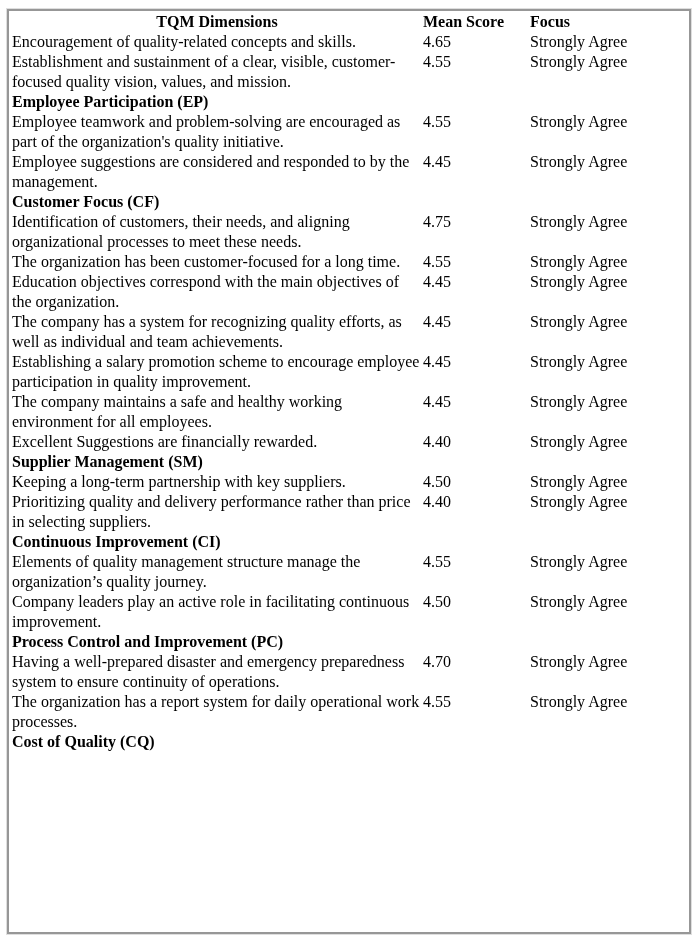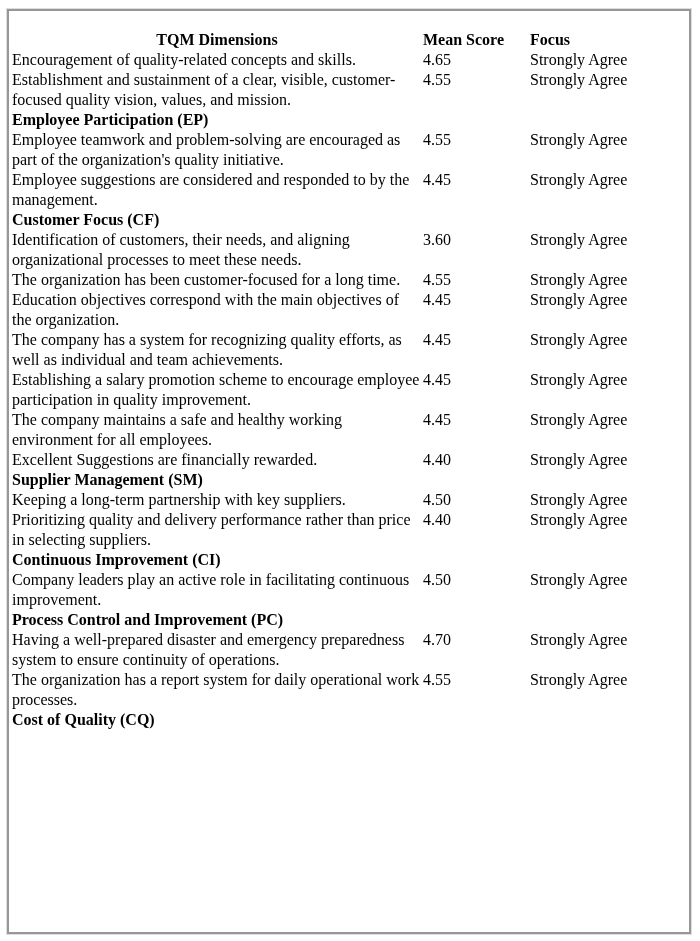--- a/index.html
+++ b/index.html
@@ -21,21 +21,21 @@
     border: 2px solid #979797;
     box-shadow: 0 0 0 1px #dedede;
     background: #ffffff;
     overflow: hidden;
     box-sizing: content-box;
   }
   table.tqm {
     border-collapse: collapse;
     table-layout: fixed;
     width: 100%;
-    margin-top: 19px;
+    margin-top: 1px;
     font-size: 16px;
     line-height: 20px;
   }
   table.tqm col.c-dim    { width: 414px; }
   table.tqm col.c-score  { width: 107px; }
   table.tqm col.c-remark { width: auto;  }
   th, td {
     padding: 0;
     margin: 0;
     vertical-align: top;
@@ -103,21 +103,21 @@
   </tr>
 
   <tr>
     <td class="section-title">Customer Focus (CF)</td>
     <td class="score"></td>
     <td class="remark"></td>
   </tr>
 
   <tr>
     <td class="dim">Identification of customers, their needs, and aligning organizational processes to meet these needs.</td>
-    <td class="score">3.60</td>
+    <td class="score">4.75</td>
     <td class="remark">Strongly Agree</td>
   </tr>
 
   <tr>
     <td class="dim">The organization has been customer-focused for a long time.</td>
     <td class="score">4.55</td>
     <td class="remark">Strongly Agree</td>
   </tr>
 
 
@@ -169,20 +169,25 @@
     <td class="score">4.40</td>
     <td class="remark">Strongly Agree</td>
   </tr>
 
   <tr>
     <td class="section-title">Continuous Improvement (CI)</td>
     <td class="score"></td>
     <td class="remark"></td>
   </tr>
 
+  <tr>
+    <td class="dim">Elements of quality management structure manage the organization’s quality journey.</td>
+    <td class="score">4.55</td>
+    <td class="remark">Strongly Agree</td>
+  </tr>
 
 
   <tr>
     <td class="dim">Company leaders play an active role in facilitating continuous improvement.</td>
     <td class="score">4.50</td>
     <td class="remark">Strongly Agree</td>
   </tr>
 
   <tr>
     <td class="section-title">Process Control and Improvement (PC)</td>

